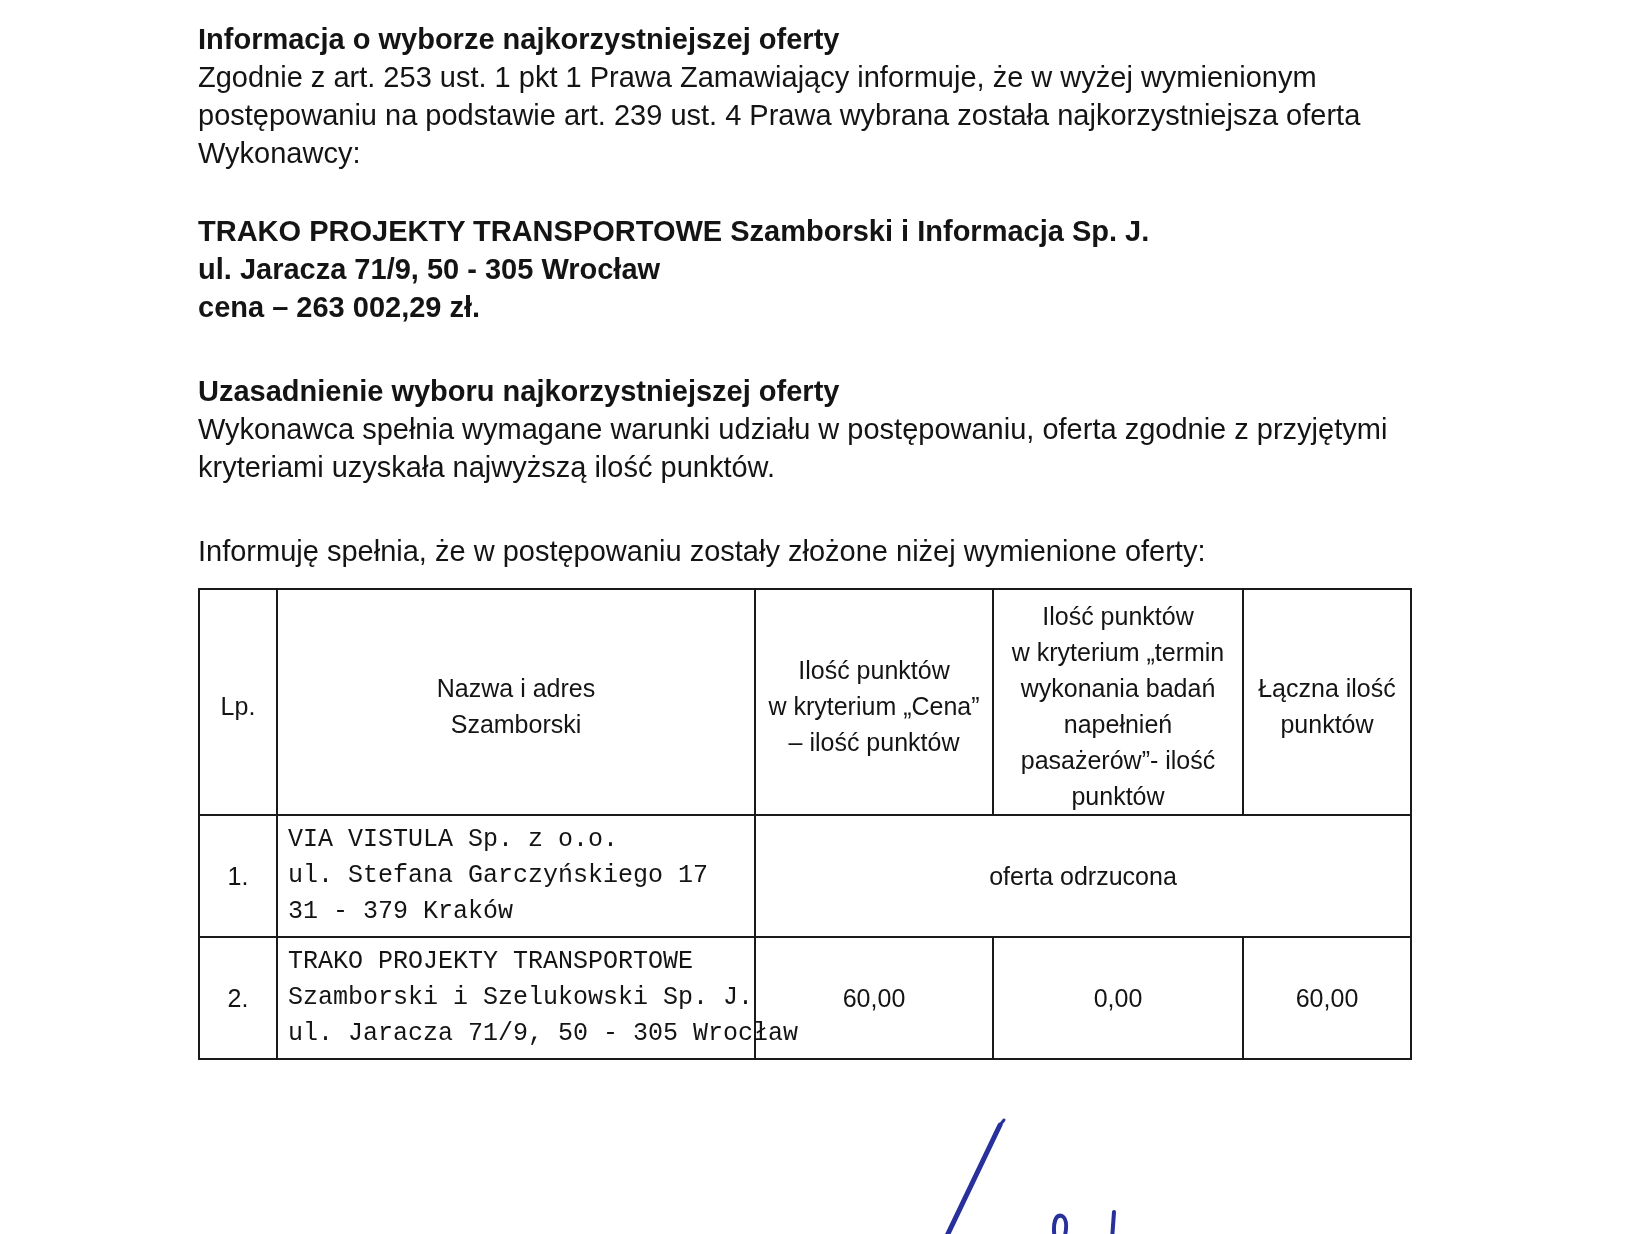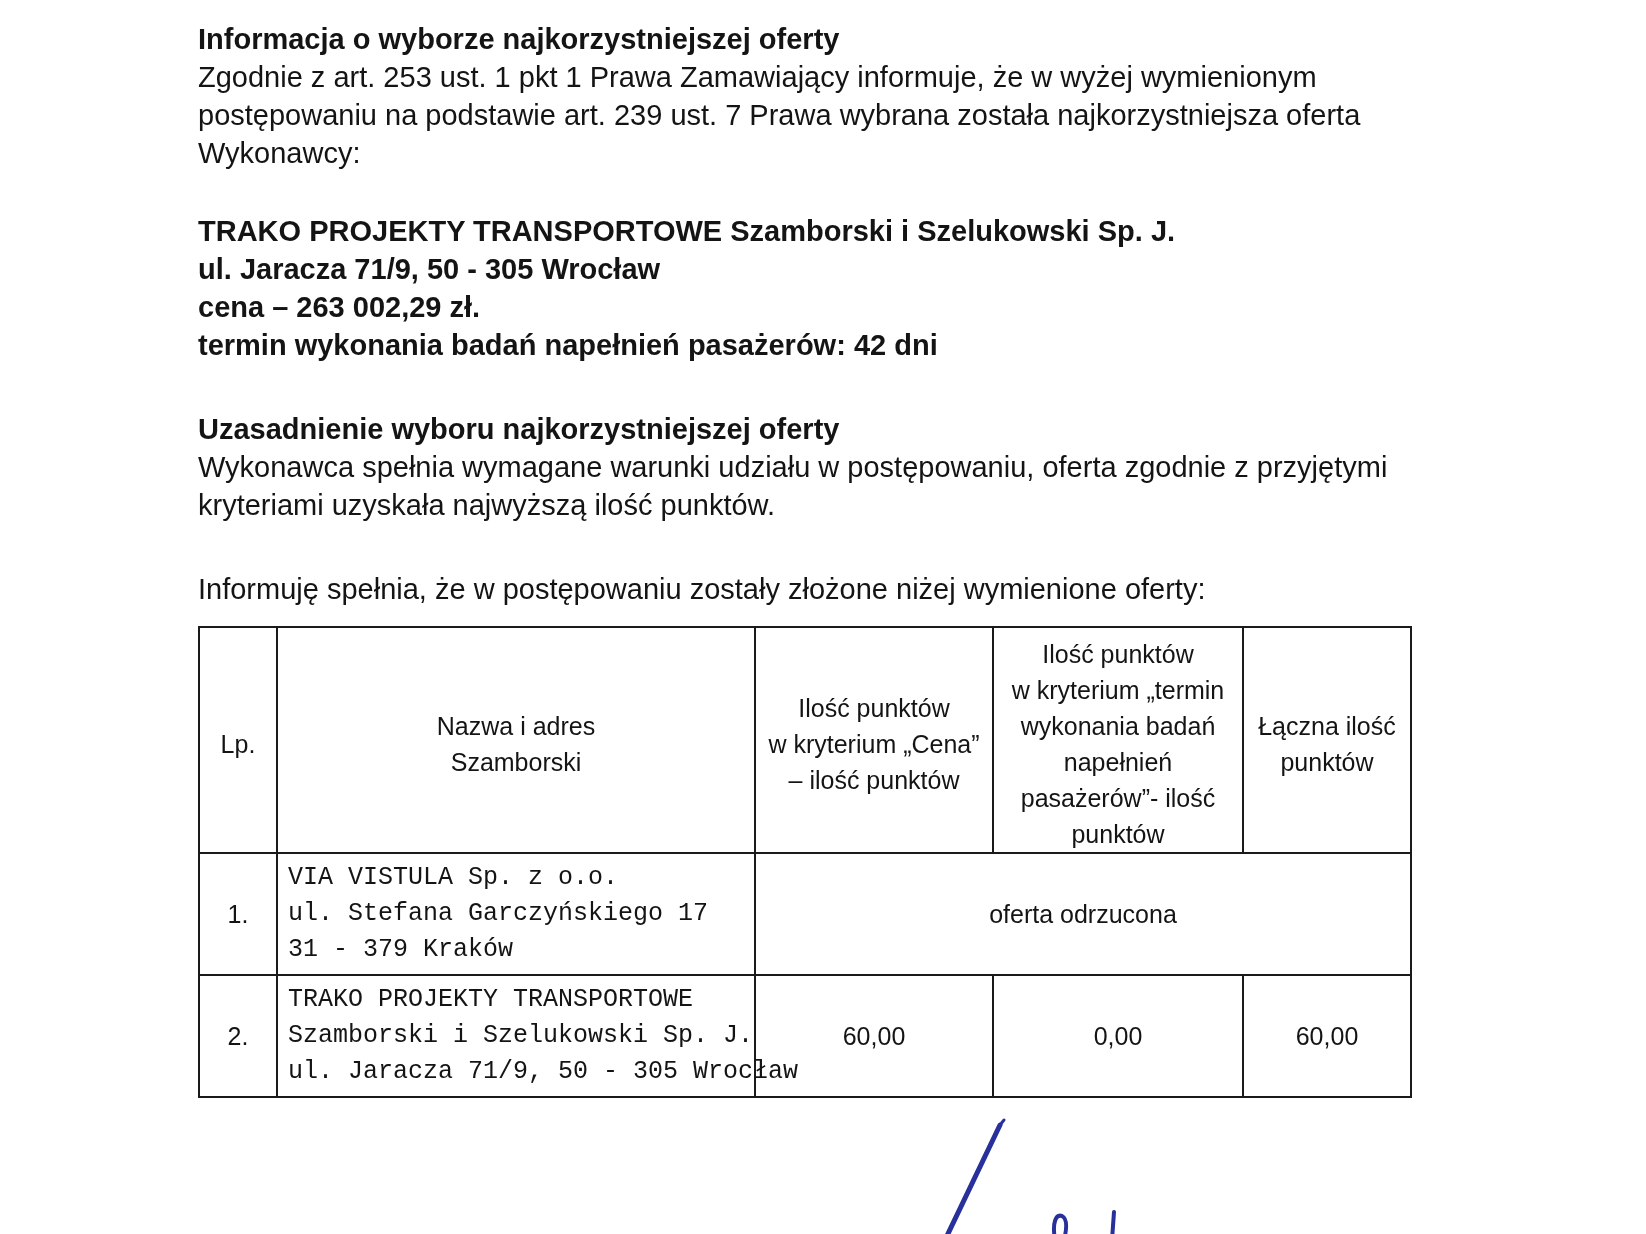--- a/index.html
+++ b/index.html
@@ -96,29 +96,28 @@
   }
 </style>
 </head>
 <body>
 
 <div class="page">
   <div class="content">
 
     <p class="para bold">Informacja o wyborze najkorzystniejszej oferty</p>
     <p class="para">Zgodnie z art. 253 ust. 1 pkt 1 Prawa Zamawiający informuje, że w wyżej wymienionym</p>
-    <p class="para">postępowaniu na podstawie art. 239 ust. 7 Prawa wybrana została najkorzystniejsza oferta</p>
+    <p class="para">postępowaniu na podstawie art. 239 ust. 4 Prawa wybrana została najkorzystniejsza oferta</p>
     <p class="para">Wykonawcy:</p>
 
     <div class="gap-md"></div>
 
-    <p class="para bold">TRAKO PROJEKTY TRANSPORTOWE Szamborski i Szelukowski Sp. J.</p>
+    <p class="para bold">TRAKO PROJEKTY TRANSPORTOWE Szamborski i Informacja Sp. J.</p>
     <p class="para bold">ul. Jaracza 71/9, 50 - 305 Wrocław</p>
     <p class="para bold">cena – 263 002,29 zł.</p>
-    <p class="para bold">termin wykonania badań napełnień pasażerów: 42 dni</p>
 
     <div class="gap-lg"></div>
 
     <p class="para bold">Uzasadnienie wyboru najkorzystniejszej oferty</p>
     <p class="para justify">Wykonawca spełnia wymagane warunki udziału w postępowaniu, oferta zgodnie z przyjętymi</p>
     <p class="para">kryteriami uzyskała najwyższą ilość punktów.</p>
 
     <div class="gap-lg"></div>
 
     <p class="para">Informuję spełnia, że w postępowaniu zostały złożone niżej wymienione oferty:</p>

